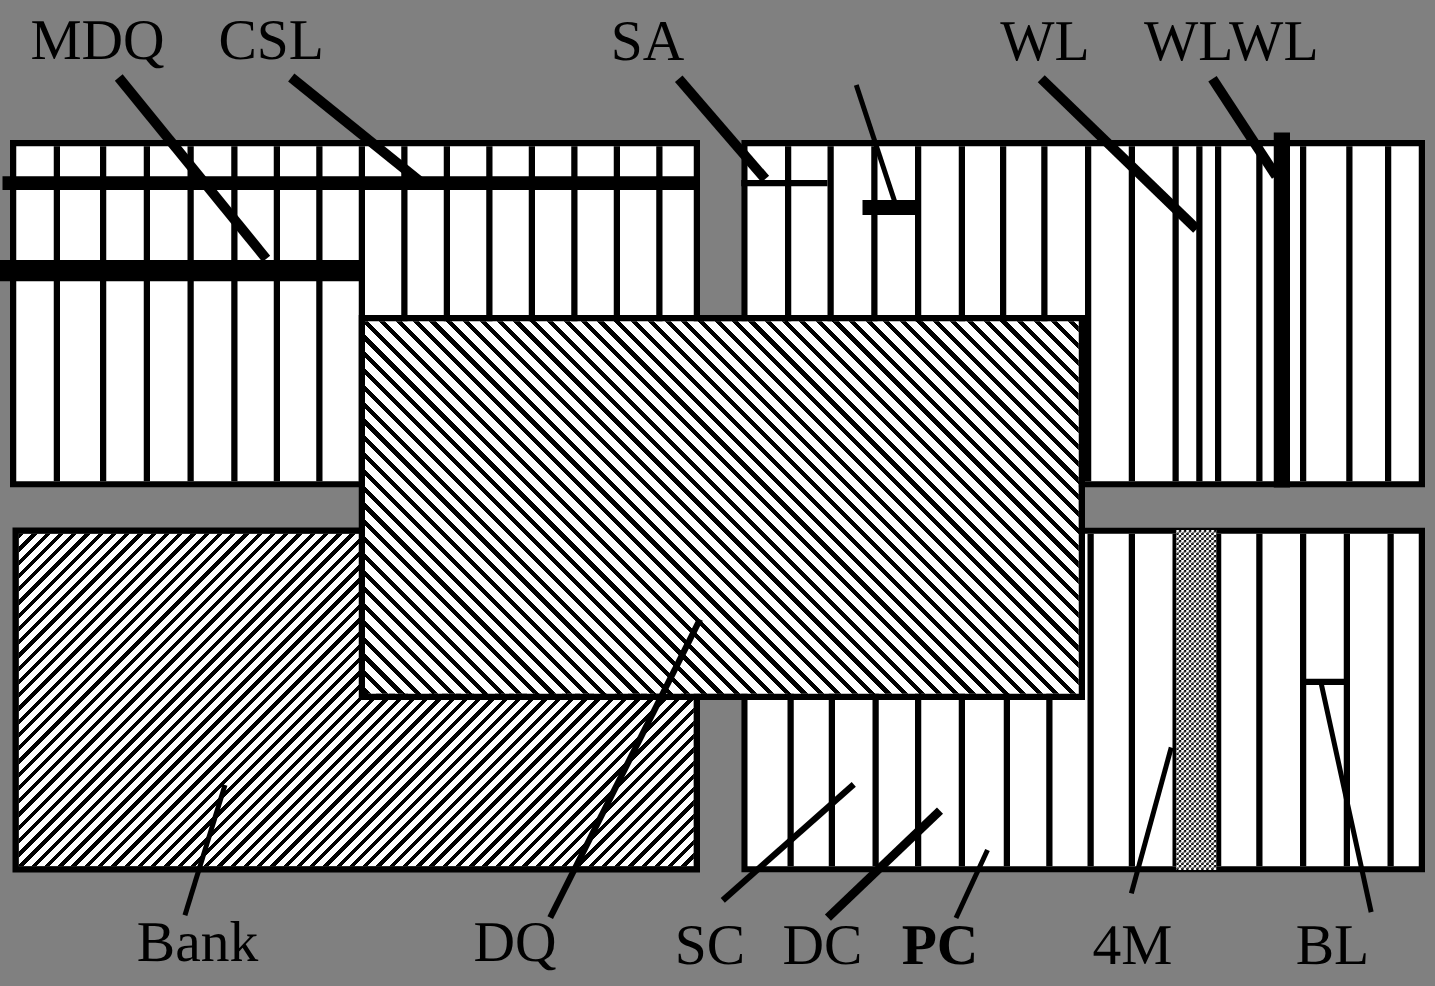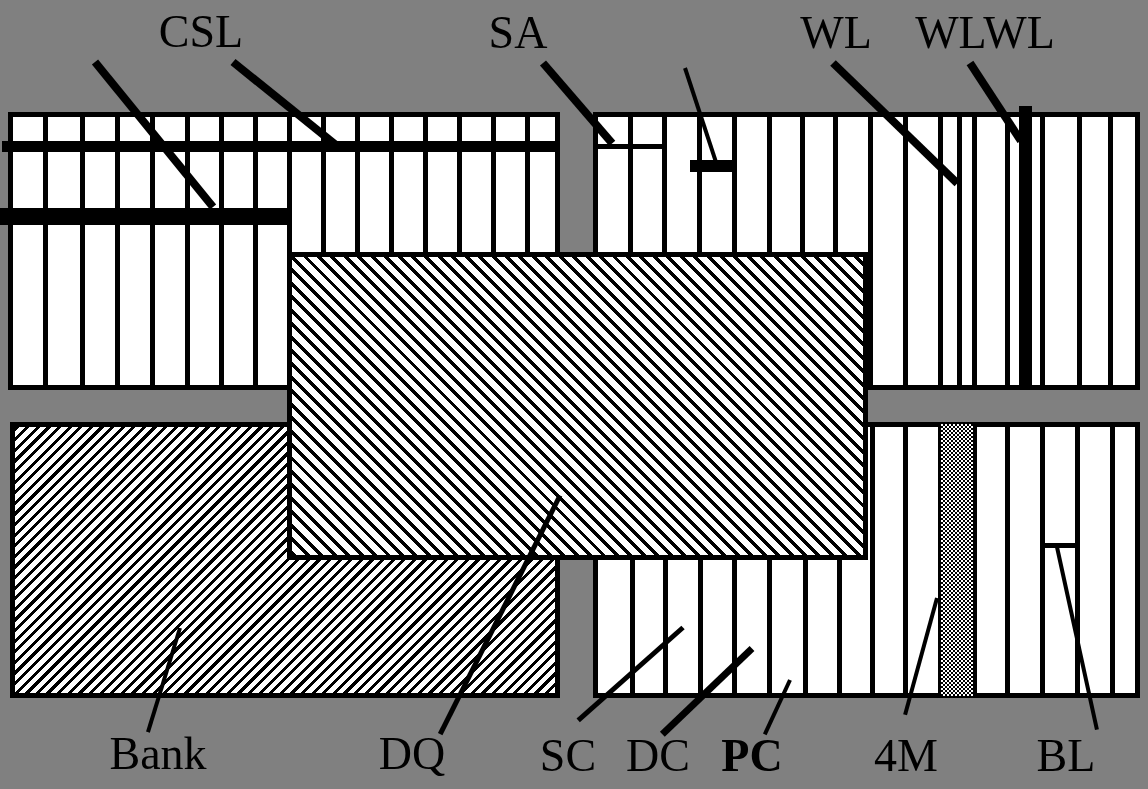--- a/index.html
+++ b/index.html
@@ -97,21 +97,22 @@
     <div class="leader" style="left: 685px; top: 66px; width: 98.9798px; height: 4px; transform: rotate(1.25224rad);"></div>
     <div class="leader" style="left: 833px; top: 59px; width: 172.557px; height: 8px; transform: rotate(0.769006rad);"></div>
     <div class="leader" style="left: 970px; top: 59px; width: 93.1933px; height: 8px; transform: rotate(0.991722rad);"></div>
     <div class="leader" style="left: 180px; top: 626px; width: 108.812px; height: 4px; transform: rotate(1.8693rad);"></div>
     <div class="leader" style="left: 560px; top: 492.5px; width: 267.434px; height: 5px; transform: rotate(2.03612rad);"></div>
     <div class="leader" style="left: 683px; top: 624.5px; width: 140.264px; height: 5px; transform: rotate(2.41673rad);"></div>
     <div class="leader" style="left: 752px; top: 644.5px; width: 124.483px; height: 7px; transform: rotate(2.37892rad);"></div>
     <div class="leader" style="left: 790px; top: 678px; width: 59.5063px; height: 4px; transform: rotate(2.00438rad);"></div>
     <div class="leader" style="left: 937px; top: 596px; width: 121.297px; height: 4px; transform: rotate(1.83777rad);"></div>
     <div class="leader" style="left: 1057px; top: 545px; width: 187.321px; height: 4px; transform: rotate(1.3556rad);"></div>
-    <div class="lbl" style="left: 201px; top: 9px;">CSL</div>
+    <div class="lbl" style="left: 78px; top: 9px;">MDQ</div>
+    <div class="lbl" style="left: 217px; top: 9px;">CSL</div>
     <div class="lbl" style="left: 518px; top: 10px;">SA</div>
     <div class="lbl" style="left: 836px; top: 10px;">WL</div>
     <div class="lbl" style="left: 985px; top: 10px;">WLWL</div>
     <div class="lbl" style="left: 158px; top: 731px;">Bank</div>
     <div class="lbl" style="left: 412px; top: 731px;">DQ</div>
     <div class="lbl" style="left: 568px; top: 733px;">SC</div>
     <div class="lbl" style="left: 658px; top: 733px;">DC</div>
     <div class="lbl" style="left: 752px; top: 733px; font-weight: bold;">PC</div>
     <div class="lbl" style="left: 906px; top: 733px;">4M</div>
     <div class="lbl" style="left: 1066px; top: 733px;">BL</div>

